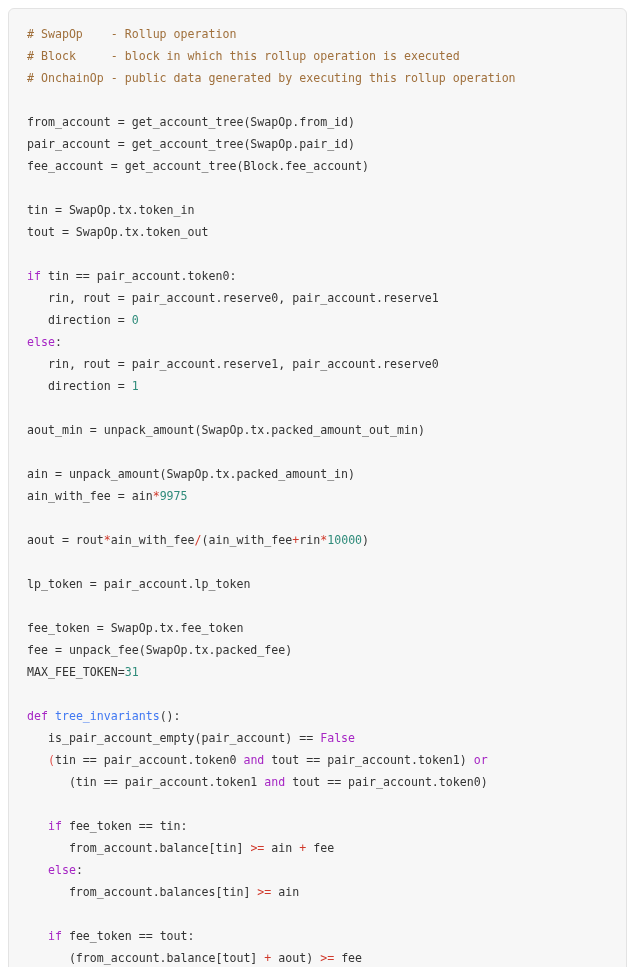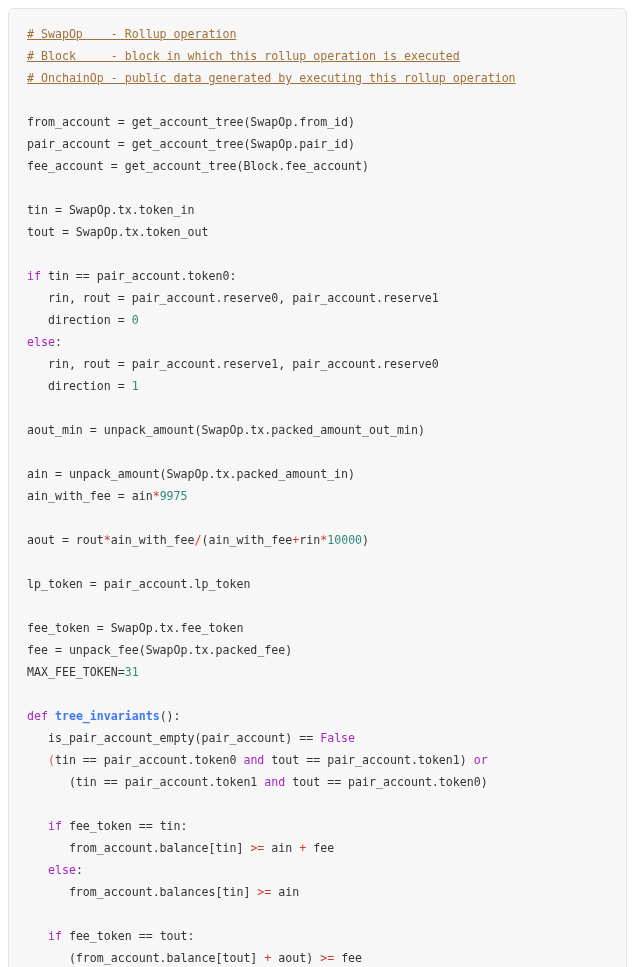--- a/index.html
+++ b/index.html
@@ -28,25 +28,25 @@
   pre#code {
     margin: 0;
     padding: 14px 0 14px 18px;
     font-family: "DejaVu Sans Mono", "Liberation Mono", monospace;
     font-size: 11.6px;
     line-height: 22px;
     color: #333333;
     white-space: pre;
     tab-size: 4;
   }
-  pre#code .cm  { color: #a0703c; text-decoration: underline; }   
+  pre#code .cm  { color: #a0703c; }   
   pre#code .kw  { color: #a626c4; }   
   pre#code .num { color: #2e8b7a; }   
   pre#code .op  { color: #d0392b; }   
-  pre#code .fn  { color: #4078f2; font-weight: bold; }   
+  pre#code .fn  { color: #4078f2; }   
   pre#code .br  { color: #e0504a; }   
   pre#code .pl  { color: #333333; }   
 </style>
 </head>
 <body>
 
 <div id="code-block" style="background: rgb(247, 247, 247); border-color: rgb(227, 227, 227);">
   <pre id="code" style="color: rgb(51, 51, 51);"><span style="display: block;"><span class="cm" style="color: rgb(160, 112, 60);"># SwapOp    - Rollup operation</span></span><span style="display: block;"><span class="cm" style="color: rgb(160, 112, 60);"># Block     - block in which this rollup operation is executed</span></span><span style="display: block;"><span class="cm" style="color: rgb(160, 112, 60);"># OnchainOp - public data generated by executing this rollup operation</span></span><span style="display: block;">&nbsp;</span><span style="display: block;"><span class="pl" style="color: rgb(51, 51, 51);">from_account = get_account_tree(SwapOp.from_id)</span></span><span style="display: block;"><span class="pl" style="color: rgb(51, 51, 51);">pair_account = get_account_tree(SwapOp.pair_id)</span></span><span style="display: block;"><span class="pl" style="color: rgb(51, 51, 51);">fee_account = get_account_tree(Block.fee_account)</span></span><span style="display: block;">&nbsp;</span><span style="display: block;"><span class="pl" style="color: rgb(51, 51, 51);">tin = SwapOp.tx.token_in</span></span><span style="display: block;"><span class="pl" style="color: rgb(51, 51, 51);">tout = SwapOp.tx.token_out</span></span><span style="display: block;">&nbsp;</span><span style="display: block;"><span class="kw" style="color: rgb(166, 38, 196);">if</span><span class="pl" style="color: rgb(51, 51, 51);"> tin == pair_account.token0:</span></span><span style="display: block;"><span class="pl" style="color: rgb(51, 51, 51);">   rin, rout = pair_account.reserve0, pair_account.reserve1</span></span><span style="display: block;"><span class="pl" style="color: rgb(51, 51, 51);">   direction = </span><span class="num" style="color: rgb(46, 139, 122);">0</span></span><span style="display: block;"><span class="kw" style="color: rgb(166, 38, 196);">else</span><span class="pl" style="color: rgb(51, 51, 51);">:</span></span><span style="display: block;"><span class="pl" style="color: rgb(51, 51, 51);">   rin, rout = pair_account.reserve1, pair_account.reserve0</span></span><span style="display: block;"><span class="pl" style="color: rgb(51, 51, 51);">   direction = </span><span class="num" style="color: rgb(46, 139, 122);">1</span></span><span style="display: block;">&nbsp;</span><span style="display: block;"><span class="pl" style="color: rgb(51, 51, 51);">aout_min = unpack_amount(SwapOp.tx.packed_amount_out_min)</span></span><span style="display: block;">&nbsp;</span><span style="display: block;"><span class="pl" style="color: rgb(51, 51, 51);">ain = unpack_amount(SwapOp.tx.packed_amount_in)</span></span><span style="display: block;"><span class="pl" style="color: rgb(51, 51, 51);">ain_with_fee = ain</span><span class="op" style="color: rgb(208, 57, 43);">*</span><span class="num" style="color: rgb(46, 139, 122);">9975</span></span><span style="display: block;">&nbsp;</span><span style="display: block;"><span class="pl" style="color: rgb(51, 51, 51);">aout = rout</span><span class="op" style="color: rgb(208, 57, 43);">*</span><span class="pl" style="color: rgb(51, 51, 51);">ain_with_fee</span><span class="op" style="color: rgb(208, 57, 43);">/</span><span class="pl" style="color: rgb(51, 51, 51);">(ain_with_fee</span><span class="op" style="color: rgb(208, 57, 43);">+</span><span class="pl" style="color: rgb(51, 51, 51);">rin</span><span class="op" style="color: rgb(208, 57, 43);">*</span><span class="num" style="color: rgb(46, 139, 122);">10000</span><span class="pl" style="color: rgb(51, 51, 51);">)</span></span><span style="display: block;">&nbsp;</span><span style="display: block;"><span class="pl" style="color: rgb(51, 51, 51);">lp_token = pair_account.lp_token</span></span><span style="display: block;">&nbsp;</span><span style="display: block;"><span class="pl" style="color: rgb(51, 51, 51);">fee_token = SwapOp.tx.fee_token</span></span><span style="display: block;"><span class="pl" style="color: rgb(51, 51, 51);">fee = unpack_fee(SwapOp.tx.packed_fee)</span></span><span style="display: block;"><span class="pl" style="color: rgb(51, 51, 51);">MAX_FEE_TOKEN=</span><span class="num" style="color: rgb(46, 139, 122);">31</span></span><span style="display: block;">&nbsp;</span><span style="display: block;"><span class="kw" style="color: rgb(166, 38, 196);">def</span><span class="pl" style="color: rgb(51, 51, 51);"> </span><span class="fn" style="color: rgb(64, 120, 242);">tree_invariants</span><span class="pl" style="color: rgb(51, 51, 51);">():</span></span><span style="display: block;"><span class="pl" style="color: rgb(51, 51, 51);">   is_pair_account_empty(pair_account) == </span><span class="kw" style="color: rgb(166, 38, 196);">False</span></span><span style="display: block;"><span class="pl" style="color: rgb(51, 51, 51);">   </span><span class="br" style="color: rgb(224, 80, 74);">(</span><span class="pl" style="color: rgb(51, 51, 51);">tin == pair_account.token0 </span><span class="kw" style="color: rgb(166, 38, 196);">and</span><span class="pl" style="color: rgb(51, 51, 51);"> tout == pair_account.token1) </span><span class="kw" style="color: rgb(166, 38, 196);">or</span></span><span style="display: block;"><span class="pl" style="color: rgb(51, 51, 51);">      (tin == pair_account.token1 </span><span class="kw" style="color: rgb(166, 38, 196);">and</span><span class="pl" style="color: rgb(51, 51, 51);"> tout == pair_account.token0)</span></span><span style="display: block;">&nbsp;</span><span style="display: block;"><span class="pl" style="color: rgb(51, 51, 51);">   </span><span class="kw" style="color: rgb(166, 38, 196);">if</span><span class="pl" style="color: rgb(51, 51, 51);"> fee_token == tin:</span></span><span style="display: block;"><span class="pl" style="color: rgb(51, 51, 51);">      from_account.balance[tin] </span><span class="op" style="color: rgb(208, 57, 43);">&gt;=</span><span class="pl" style="color: rgb(51, 51, 51);"> ain </span><span class="op" style="color: rgb(208, 57, 43);">+</span><span class="pl" style="color: rgb(51, 51, 51);"> fee</span></span><span style="display: block;"><span class="pl" style="color: rgb(51, 51, 51);">   </span><span class="kw" style="color: rgb(166, 38, 196);">else</span><span class="pl" style="color: rgb(51, 51, 51);">:</span></span><span style="display: block;"><span class="pl" style="color: rgb(51, 51, 51);">      from_account.balances[tin] </span><span class="op" style="color: rgb(208, 57, 43);">&gt;=</span><span class="pl" style="color: rgb(51, 51, 51);"> ain</span></span><span style="display: block;">&nbsp;</span><span style="display: block;"><span class="pl" style="color: rgb(51, 51, 51);">   </span><span class="kw" style="color: rgb(166, 38, 196);">if</span><span class="pl" style="color: rgb(51, 51, 51);"> fee_token == tout:</span></span><span style="display: block;"><span class="pl" style="color: rgb(51, 51, 51);">      (from_account.balance[tout] </span><span class="op" style="color: rgb(208, 57, 43);">+</span><span class="pl" style="color: rgb(51, 51, 51);"> aout) </span><span class="op" style="color: rgb(208, 57, 43);">&gt;=</span><span class="pl" style="color: rgb(51, 51, 51);"> fee</span></span></pre>
 </div>
 

